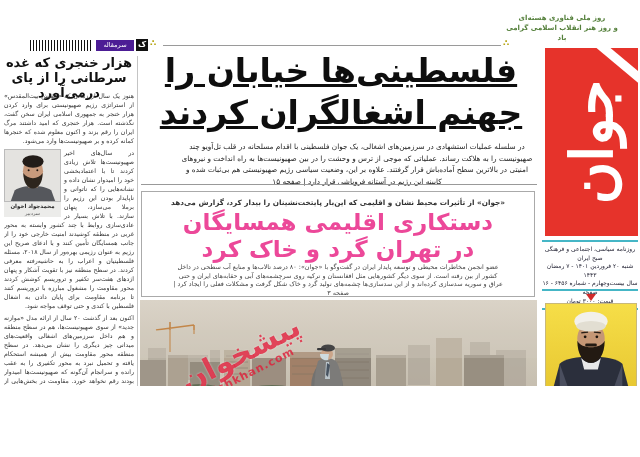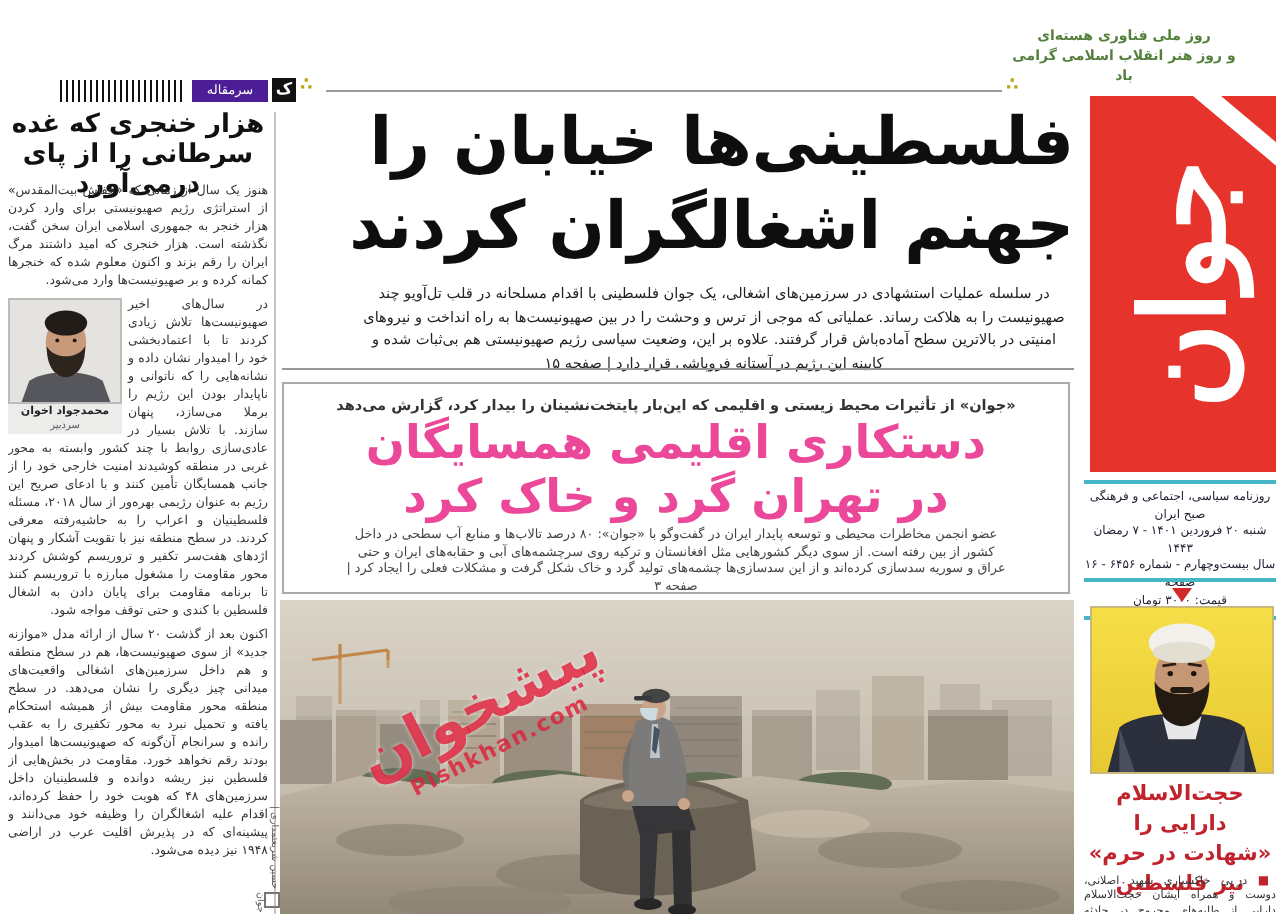--- a/index.html
+++ b/index.html
@@ -1,16 +1,16 @@
 <!DOCTYPE html>
 <html lang="fa" dir="rtl"><head>
 <meta charset="utf-8">
 <style>
   html,body{margin:0;padding:0;background:#ffffff;}
-  #page{position:relative;width:640px;height:457px;background:#fff;overflow:hidden;
+  #page{position:relative;width:640px;height:386px;background:#fff;overflow:hidden;
         font-family:"DejaVu Sans",sans-serif;direction:rtl;}
   
   .top-slogan{position:absolute;top:13px;right:22px;width:112px;text-align:center;
               font-size:7px;line-height:10px;color:#55803c;font-weight:bold;}
   .barcode{position:absolute;left:30px;top:40px;width:63px;height:11px;
            background:repeating-linear-gradient(90deg,#111 0 1px,#fff 1px 3px);}
   .ed-label{position:absolute;left:96px;top:40px;width:38px;height:11px;background:#4c1d95;
             color:#fff;font-size:6.5px;text-align:center;line-height:11px;}
   .kiosk{position:absolute;left:136px;top:39px;width:12px;height:12px;background:#111;
          color:#fff;font-size:8px;text-align:center;line-height:12px;font-weight:bold;}
@@ -23,22 +23,22 @@
             font-size:13px;line-height:15px;color:#111;}
   .ed-body{position:absolute;left:4px;top:91px;width:130px;height:364px;font-size:6.2px;
            line-height:9px;text-align:justify;color:#333;overflow:hidden;}
   .ed-body p{margin:0 0 3px 0;}
   .headshot{float:left;width:57px;margin:1px 3px 2px 0;}
   .headshot svg{display:block;width:57px;height:53px;border:1px solid #bbb;box-sizing:border-box;}
   .hs-caption{background:#ececea;text-align:center;padding:1px 0;}
   .hs-name{font-size:5.5px;font-weight:bold;color:#222;line-height:7px;}
   .hs-role{font-size:5px;color:#555;line-height:6px;}
   
-  .main-h{position:absolute;left:145px;top:50px;width:392px;font-weight:bold;
-          color:#0e0e0e;font-size:33px;line-height:42px;letter-spacing:-0.5px;}
+  .main-h{position:absolute;left:145px;top:50px;width:392px;text-align:center;font-weight:bold;
+          color:#0e0e0e;font-size:33px;line-height:42px;letter-spacing:-0.5px;text-decoration:underline;}
   .lede{position:absolute;left:163px;top:141px;width:356px;text-align:center;font-size:7.3px;
         line-height:11.5px;color:#222;margin-left:16px;}
   .center-rule{position:absolute;left:141px;top:184px;width:396px;height:1px;background:#999;}
   .box2{position:absolute;left:141px;top:191px;width:394px;height:106px;border:1px solid #aaa;
         box-sizing:border-box;text-align:center;background:#fff;}
   .box2 .kicker{margin-top:6px;font-size:7.3px;font-weight:bold;color:#333;}
   .box2 .h{font-size:23px;font-weight:bold;line-height:27px;color:#ec4899;}
   .box2 .h.first{margin-top:2px;}
   .box2 .sub{margin:0 auto 0;width:332px;font-size:6.4px;line-height:8.6px;color:#444;}
   
@@ -115,21 +115,21 @@
   </div>
 
   <div class="main-h">
     <div>فلسطینی‌ها خیابان را</div>
     <div>جهنم اشغالگران کردند</div>
   </div>
   <div class="lede">در سلسله عملیات استشهادی در سرزمین‌های اشغالی، یک جوان فلسطینی با اقدام مسلحانه در قلب تل‌آویو چند صهیونیست را به هلاکت رساند. عملیاتی که موجی از ترس و وحشت را در بین صهیونیست‌ها به راه انداخت و نیروهای امنیتی در بالاترین سطح آماده‌باش قرار گرفتند. علاوه بر این، وضعیت سیاسی رژیم صهیونیستی هم بی‌ثبات شده و کابینه این رژیم در آستانه فروپاشی قرار دارد | صفحه ۱۵</div>
   <div class="center-rule"></div>
 
   <div class="box2">
-    <div class="kicker">«جوان» از تأثیرات محیط زیستی و اقلیمی که این‌بار پایتخت‌نشینان را بیدار کرد، گزارش می‌دهد</div>
+    <div class="kicker">«جوان» از تأثیرات محیط نشان و اقلیمی که این‌بار پایتخت‌نشینان را بیدار کرد، گزارش می‌دهد</div>
     <div class="h first">دستکاری اقلیمی همسایگان</div>
     <div class="h">در تهران گرد و خاک کرد</div>
     <div class="sub">عضو انجمن مخاطرات محیطی و توسعه پایدار ایران در گفت‌وگو با «جوان»: ۸۰ درصد تالاب‌ها و منابع آب سطحی در داخل کشور از بین رفته است. از سوی دیگر کشورهایی مثل افغانستان و ترکیه روی سرچشمه‌های آبی و حقابه‌های ایران و حتی عراق و سوریه سدسازی کرده‌اند و از این سدسازی‌ها چشمه‌های تولید گرد و خاک شکل گرفت و مشکلات فعلی را ایجاد کرد | صفحه ۳</div>
   </div>
 
   <div class="photo-main">
     <svg viewBox="0 0 397 157" preserveAspectRatio="none">
       <defs>
         <linearGradient id="gsky" x1="0" y1="0" x2="0" y2="1">
           <stop offset="0" stop-color="#d8d1c4"></stop>

